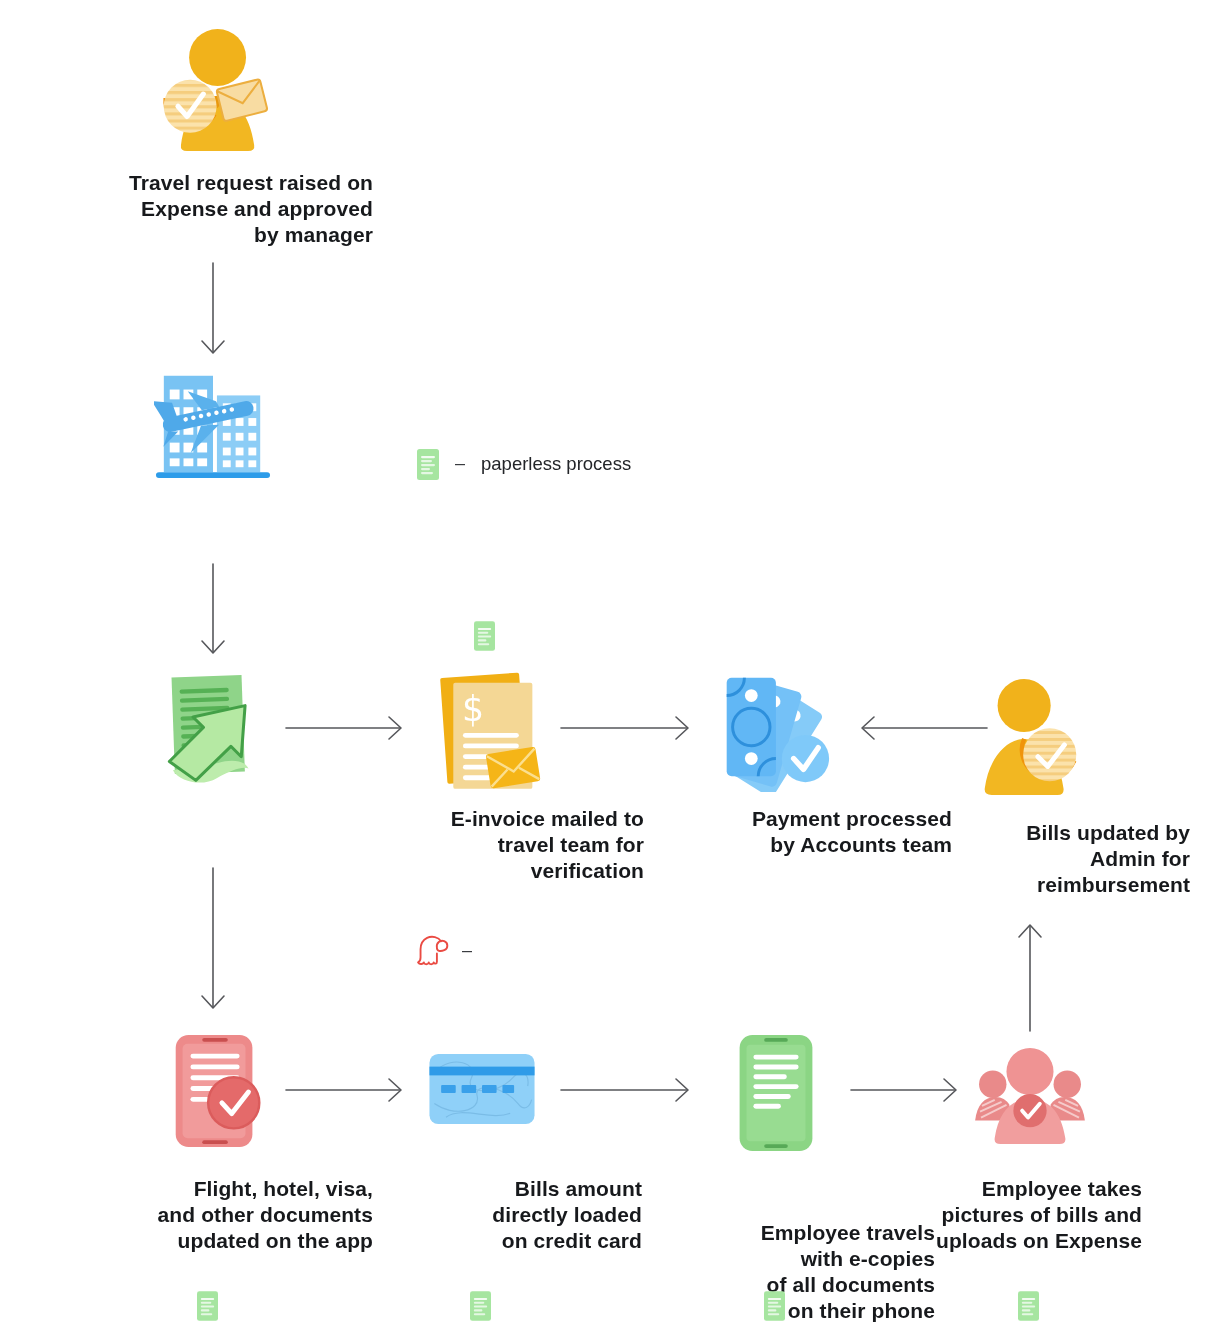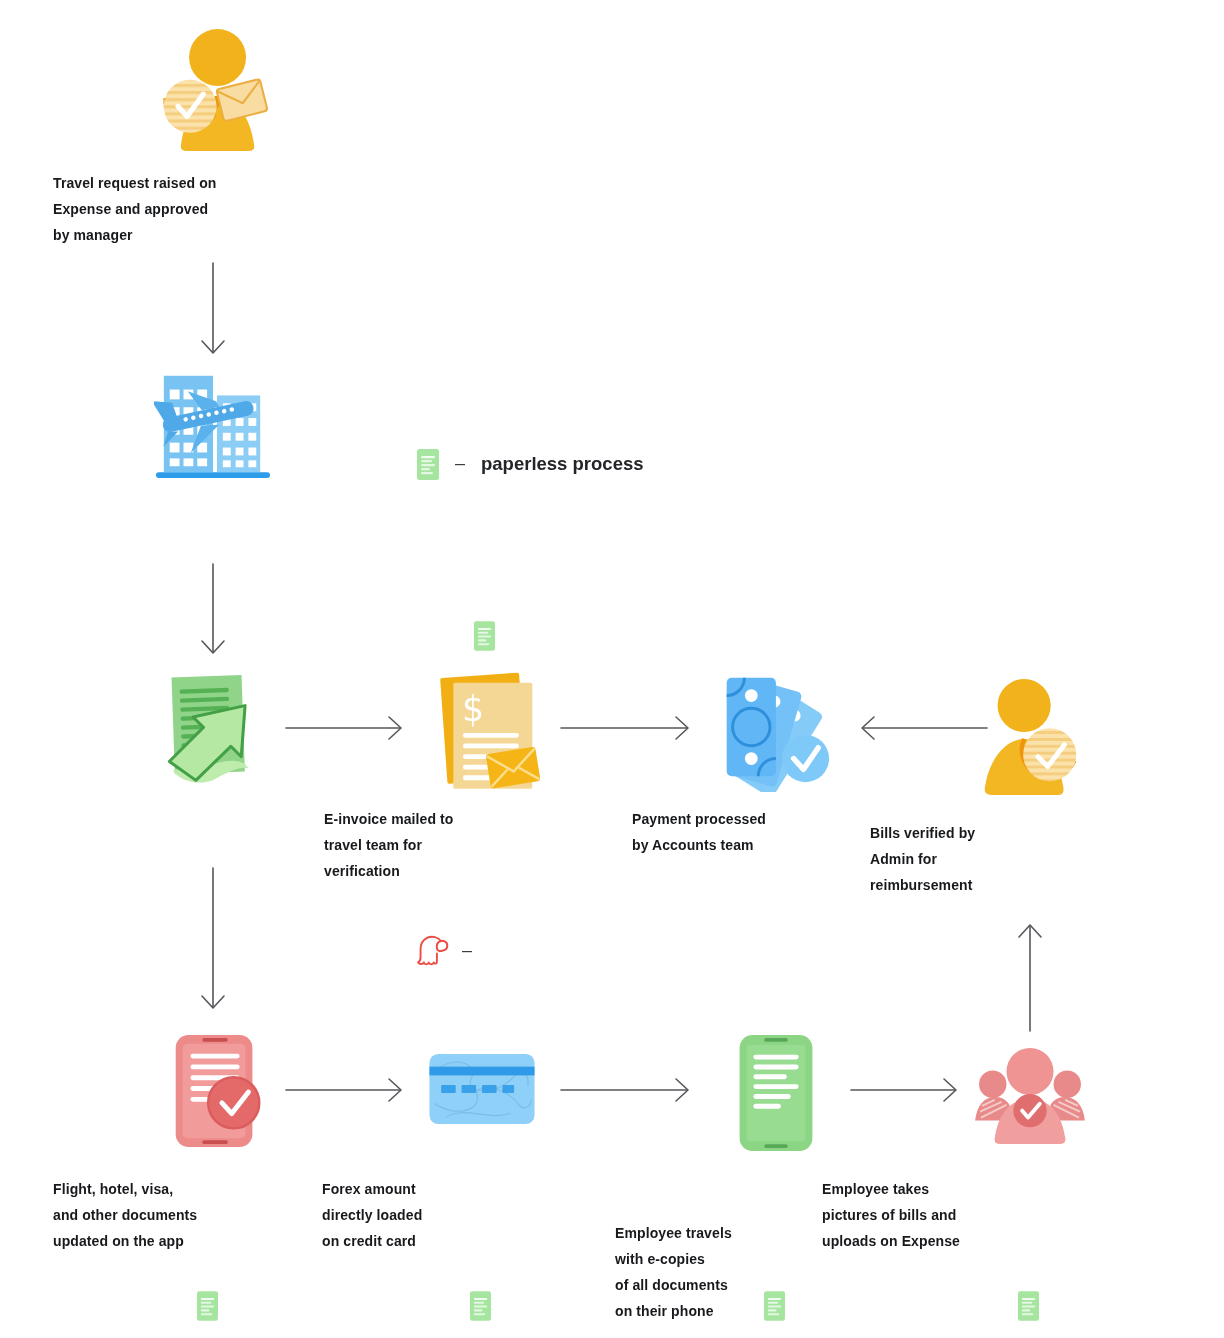--- a/index.html
+++ b/index.html
@@ -2,32 +2,32 @@
 <html><head>
 <meta charset="utf-8">
 <style>
   html,body{margin:0;padding:0;background:#ffffff;}
   .canvas{
     position:relative;width:1224px;height:1338px;background:#ffffff;overflow:hidden;
     font-family:"Liberation Sans",sans-serif;
   }
   .abs{position:absolute;}
   .node-label{
-    position:absolute;width:320px;text-align:left;
-    font-size:14px;line-height:26px;font-weight:700;color:#17191c;
+    position:absolute;width:320px;text-align:right;
+    font-size:21px;line-height:26px;font-weight:700;color:#17191c;
     white-space:pre-line;letter-spacing:.1px;
   }
   .legend{
     position:absolute;display:flex;align-items:center;
   }
   .legend-dash{
     font-size:18px;color:#3a3c40;padding:0 0 2px 0;
   }
   .legend-text{
-    font-size:18.5px;line-height:24.5px;font-weight:700;color:#232529;
+    font-size:18.5px;line-height:24.5px;font-weight:400;color:#232529;
     white-space:pre-line;
   }
   svg{display:block;}
   .arrows{position:absolute;left:0;top:0;pointer-events:none;}
 </style>
 </head>
 <body>
 
 <div class="canvas">
 
@@ -256,21 +256,21 @@
 
   <div class="abs" style="left:976px;top:676px">
     <svg width="112" height="120" viewBox="0 0 112 122">
       <circle cx="48" cy="30" r="27" fill="#F1B21B"></circle>
       <path d="M8,114 C12,84 30,64 48,64 C66,64 84,84 88,114 Q89,121 82,121 L15,121 Q7,121 8,114 Z" fill="#F2B722"></path>
       <path d="M48,64 A27,27 0 1 0 99,86" fill="none" stroke="#F0940B" stroke-width="4.5"></path>
       <circle cx="74" cy="80" r="27" fill="url(#yStripes)"></circle>
       <path d="M62,82 L72,92 L89,70" fill="none" stroke="#ffffff" stroke-width="5" stroke-linecap="round" stroke-linejoin="round"></path>
     </svg>
   </div>
-  <div class="node-label" style="left:870px;top:820px">Bills verified by
+  <div class="node-label" style="left:870px;top:820px">Bills updated by
 Admin for
 reimbursement</div>
 
   <div class="legend" style="left:414px;top:931px;gap:12px">
     <svg width="36" height="40" viewBox="0 0 44 42">
       <g fill="none" stroke="#EA4B43" stroke-width="2.3" stroke-linecap="round" stroke-linejoin="round">
         <path d="M33,9 C30,4 22,2 16,5 C10,8 8,13 8,19 L8,29 C8,32 7,34 5,35 C7,38 11,37 12,35 C13,38 17,38 18,35 C19,38 23,38 24,35 C25,37 28,37 28,34 L28,24"></path>
         <path d="M28,17 C27,11 32,7 37,9 C42,11 42,18 37,20 C32,22 28,21 28,17 Z"></path>
       </g>
     </svg>
@@ -308,21 +308,21 @@
       </g>
       <rect x="1" y="14" width="108" height="9" fill="#2F9BE8"></rect>
       <g fill="#39A0EA">
         <rect x="13" y="33" width="15" height="8" rx="1"></rect>
         <rect x="34" y="33" width="15" height="8" rx="1"></rect>
         <rect x="55" y="33" width="15" height="8" rx="1"></rect>
         <rect x="76" y="33" width="12" height="8" rx="1"></rect>
       </g>
     </svg>
   </div>
-  <div class="node-label" style="left:322px;top:1176px">Forex amount
+  <div class="node-label" style="left:322px;top:1176px">Bills amount
 directly loaded
 on credit card</div>
 
   <div class="abs" style="left:737px;top:1033px">
     <svg width="78" height="120" viewBox="0 0 78 122">
       <rect x="2" y="2" width="74" height="118" rx="13" fill="#8BD584"></rect>
       <rect x="9" y="12" width="60" height="98" rx="4" fill="#98DC91"></rect>
       <rect x="27" y="5" width="24" height="4" rx="2" fill="#57A957"></rect>
       <rect x="27" y="113" width="24" height="4" rx="2" fill="#57A957"></rect>
       <g fill="#ffffff">

